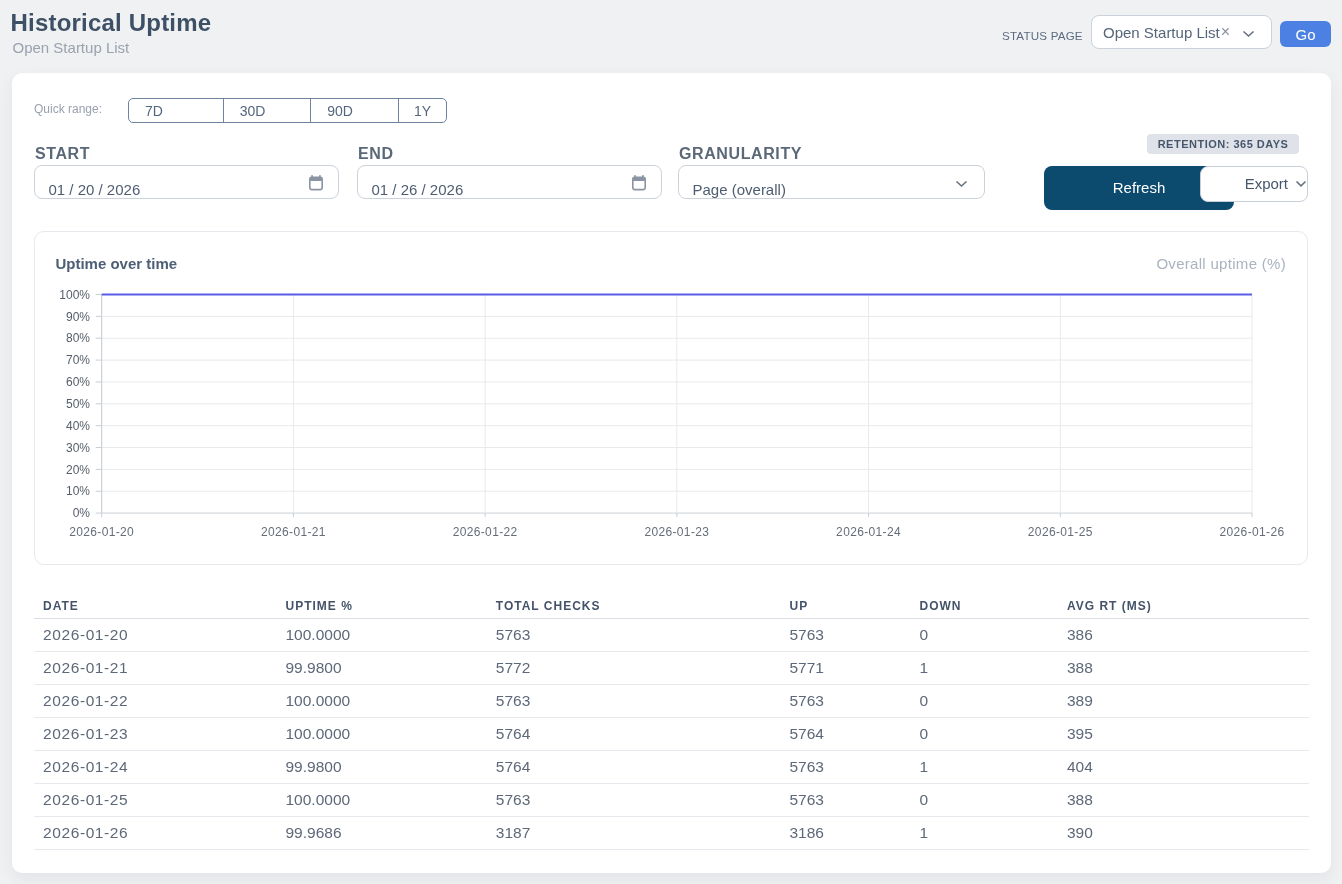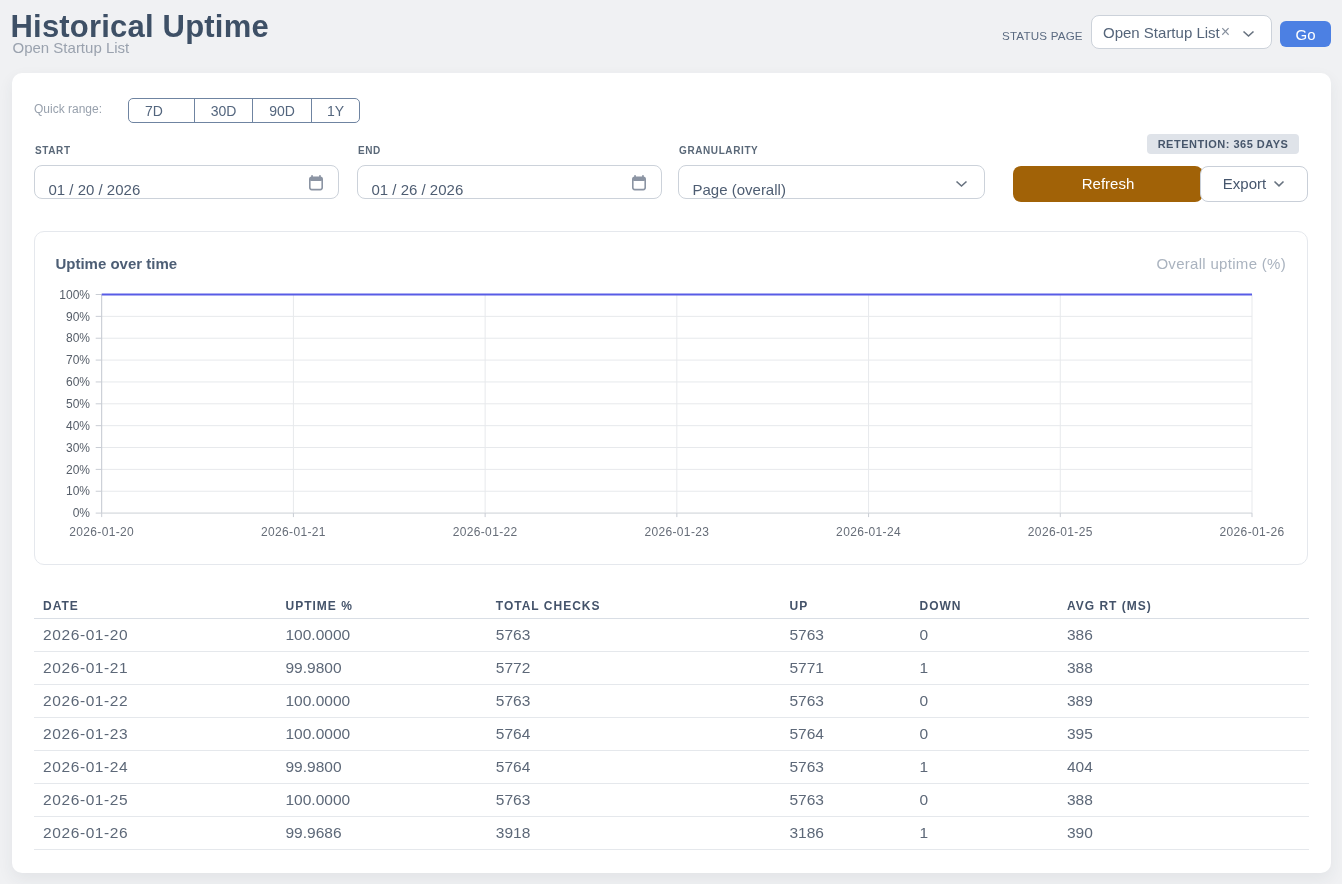--- a/index.html
+++ b/index.html
@@ -1,44 +1,44 @@
 <!DOCTYPE html>
 <html><head>
 <meta charset="utf-8">
 <style>
 * { margin:0; padding:0; box-sizing:border-box; }
 html,body { width:1342px; height:884px; background:#f0f1f3; font-family:"Liberation Sans", sans-serif; overflow:hidden; }
 #root { position:relative; width:1342px; height:884px; }
 .abs { position:absolute; }
 
 
-.h1 { left:10.5px; top:9px; font-size:31px; font-weight:600; color:#3e5066; letter-spacing:0.2px; }
+.h1 { left:10.5px; top:9px; font-size:24px; font-weight:600; color:#3e5066; letter-spacing:0.2px; }
 .sub { left:12.5px; top:39px; font-size:15px; color:#9aa2ae; }
 .splabel { top:28.5px; left:1002px; font-size:11.6px; color:#5a6a80; letter-spacing:0.2px; }
 .sel1 { left:1091px; top:15px; width:181px; height:34px; background:#fff; border:1px solid #ccd2da; border-radius:8px; display:flex; align-items:center; }
 .sel1 .txt { margin-left:11px; font-size:15px; color:#55657a; }
 .sel1 .x { margin-left:1px; font-size:16px; color:#87909e; }
 .gobtn { left:1280px; top:21px; width:51px; height:26px; background:#4c80e3; border-radius:6px; color:#fff; font-size:15px; display:flex; align-items:center; justify-content:center; }
 
 
 .panel { left:12px; top:73px; width:1319px; height:800px; background:#fff; border-radius:10px; box-shadow:0 6px 16px rgba(45,55,75,0.07); }
 
 .qlabel { left:22px; top:29px; font-size:12px; color:#98a1ad; }
-.btngroup { left:116px; top:25px; height:25px; display:flex; border:1px solid #6f84a1; border-radius:5px; overflow:hidden; background:#fff; }
+.btngroup { left:116px; top:25px; height:25px; display:flex; border:1px solid #6f84a1; border-radius:5px; overflow:hidden; background:#fff;gap:29px; }
 .btngroup .qb { display:flex; align-items:center; justify-content:center; font-size:14px; color:#54667e; border-left:1px solid #6f84a1; }
 .btngroup .qb:first-child { border-left:none; }
 .badge { top:28px; left:1135px; width:152px; height:20px; background:#dfe3e9; border-radius:4px; font-size:11px; font-weight:bold; letter-spacing:0.5px; color:#47566b; display:flex; align-items:center; justify-content:center;margin-top:33px; }
 
-.flabel { top:72px; font-size:10px; font-weight:600; letter-spacing:0.6px; color:#5a6878; }
+.flabel { top:72px; font-size:16px; font-weight:600; letter-spacing:0.6px; color:#5a6878; }
 .finput { top:92px; width:305px; height:34px; background:#fff; border:1px solid #ccd2da; border-radius:8px; display:flex; align-items:flex-end; }
 .finput .dtxt { margin-left:13.5px; font-size:15px; color:#4e5d72; }
 .chev { stroke:#67727f; stroke-width:1.6; fill:none; }
 
-.refresh { left:1001px; top:92.5px; width:190px; height:36px; background:#a16207; border-radius:8px; color:#fff; font-size:15px; display:flex; align-items:center; justify-content:center; }
-.export { left:1188px; top:92.5px; width:108px; height:36px; background:#fff; border:1px solid #c9cfd8; border-radius:8px; color:#46566d; font-size:15px; display:flex; align-items:center; justify-content:center; gap:7px; }
+.refresh { left:1032px; top:92.5px; width:190px; height:44px; background:#0c4a6e; border-radius:8px; color:#fff; font-size:15px; display:flex; align-items:center; justify-content:center; }
+.export { left:1188px; top:92.5px; width:108px; height:36px; background:#fff; border:1px solid #c9cfd8; border-radius:8px; color:#46566d; font-size:15px; display:flex; align-items:center; justify-content:flex-end; gap:7px; }
 
 
 .card { left:22px; top:158px; width:1274px; height:334px; background:#fff; border:1px solid #e5e8ed; border-radius:10px; }
 
 
 table.data { position:absolute; left:22px; top:516px; width:1275px; border-collapse:collapse; table-layout:fixed; }
 table.data th { text-align:left; font-size:12px; font-weight:bold; letter-spacing:1px; color:#44536a; padding:5px 0 0 9px; height:29px; vertical-align:middle; border-bottom:1px solid #d9dee5; }
 table.data td.dt { letter-spacing:0.6px; }
 table.data td { font-size:15.5px; color:#5d6878; padding:0 0 0 9px; height:33px; vertical-align:middle; border-bottom:1px solid #e5e8ec; }
 </style>
@@ -195,21 +195,21 @@
             <td class="dt">2026-01-25</td>
             <td>100.0000</td>
             <td>5763</td>
             <td>5763</td>
             <td>0</td>
             <td>388</td>
           </tr>
       <tr>
             <td class="dt">2026-01-26</td>
             <td>99.9686</td>
-            <td>3918</td>
+            <td>3187</td>
             <td>3186</td>
             <td>1</td>
             <td>390</td>
           </tr>
     </tbody>
       </table>
   </div>
 </div>
 
 </body></html>

